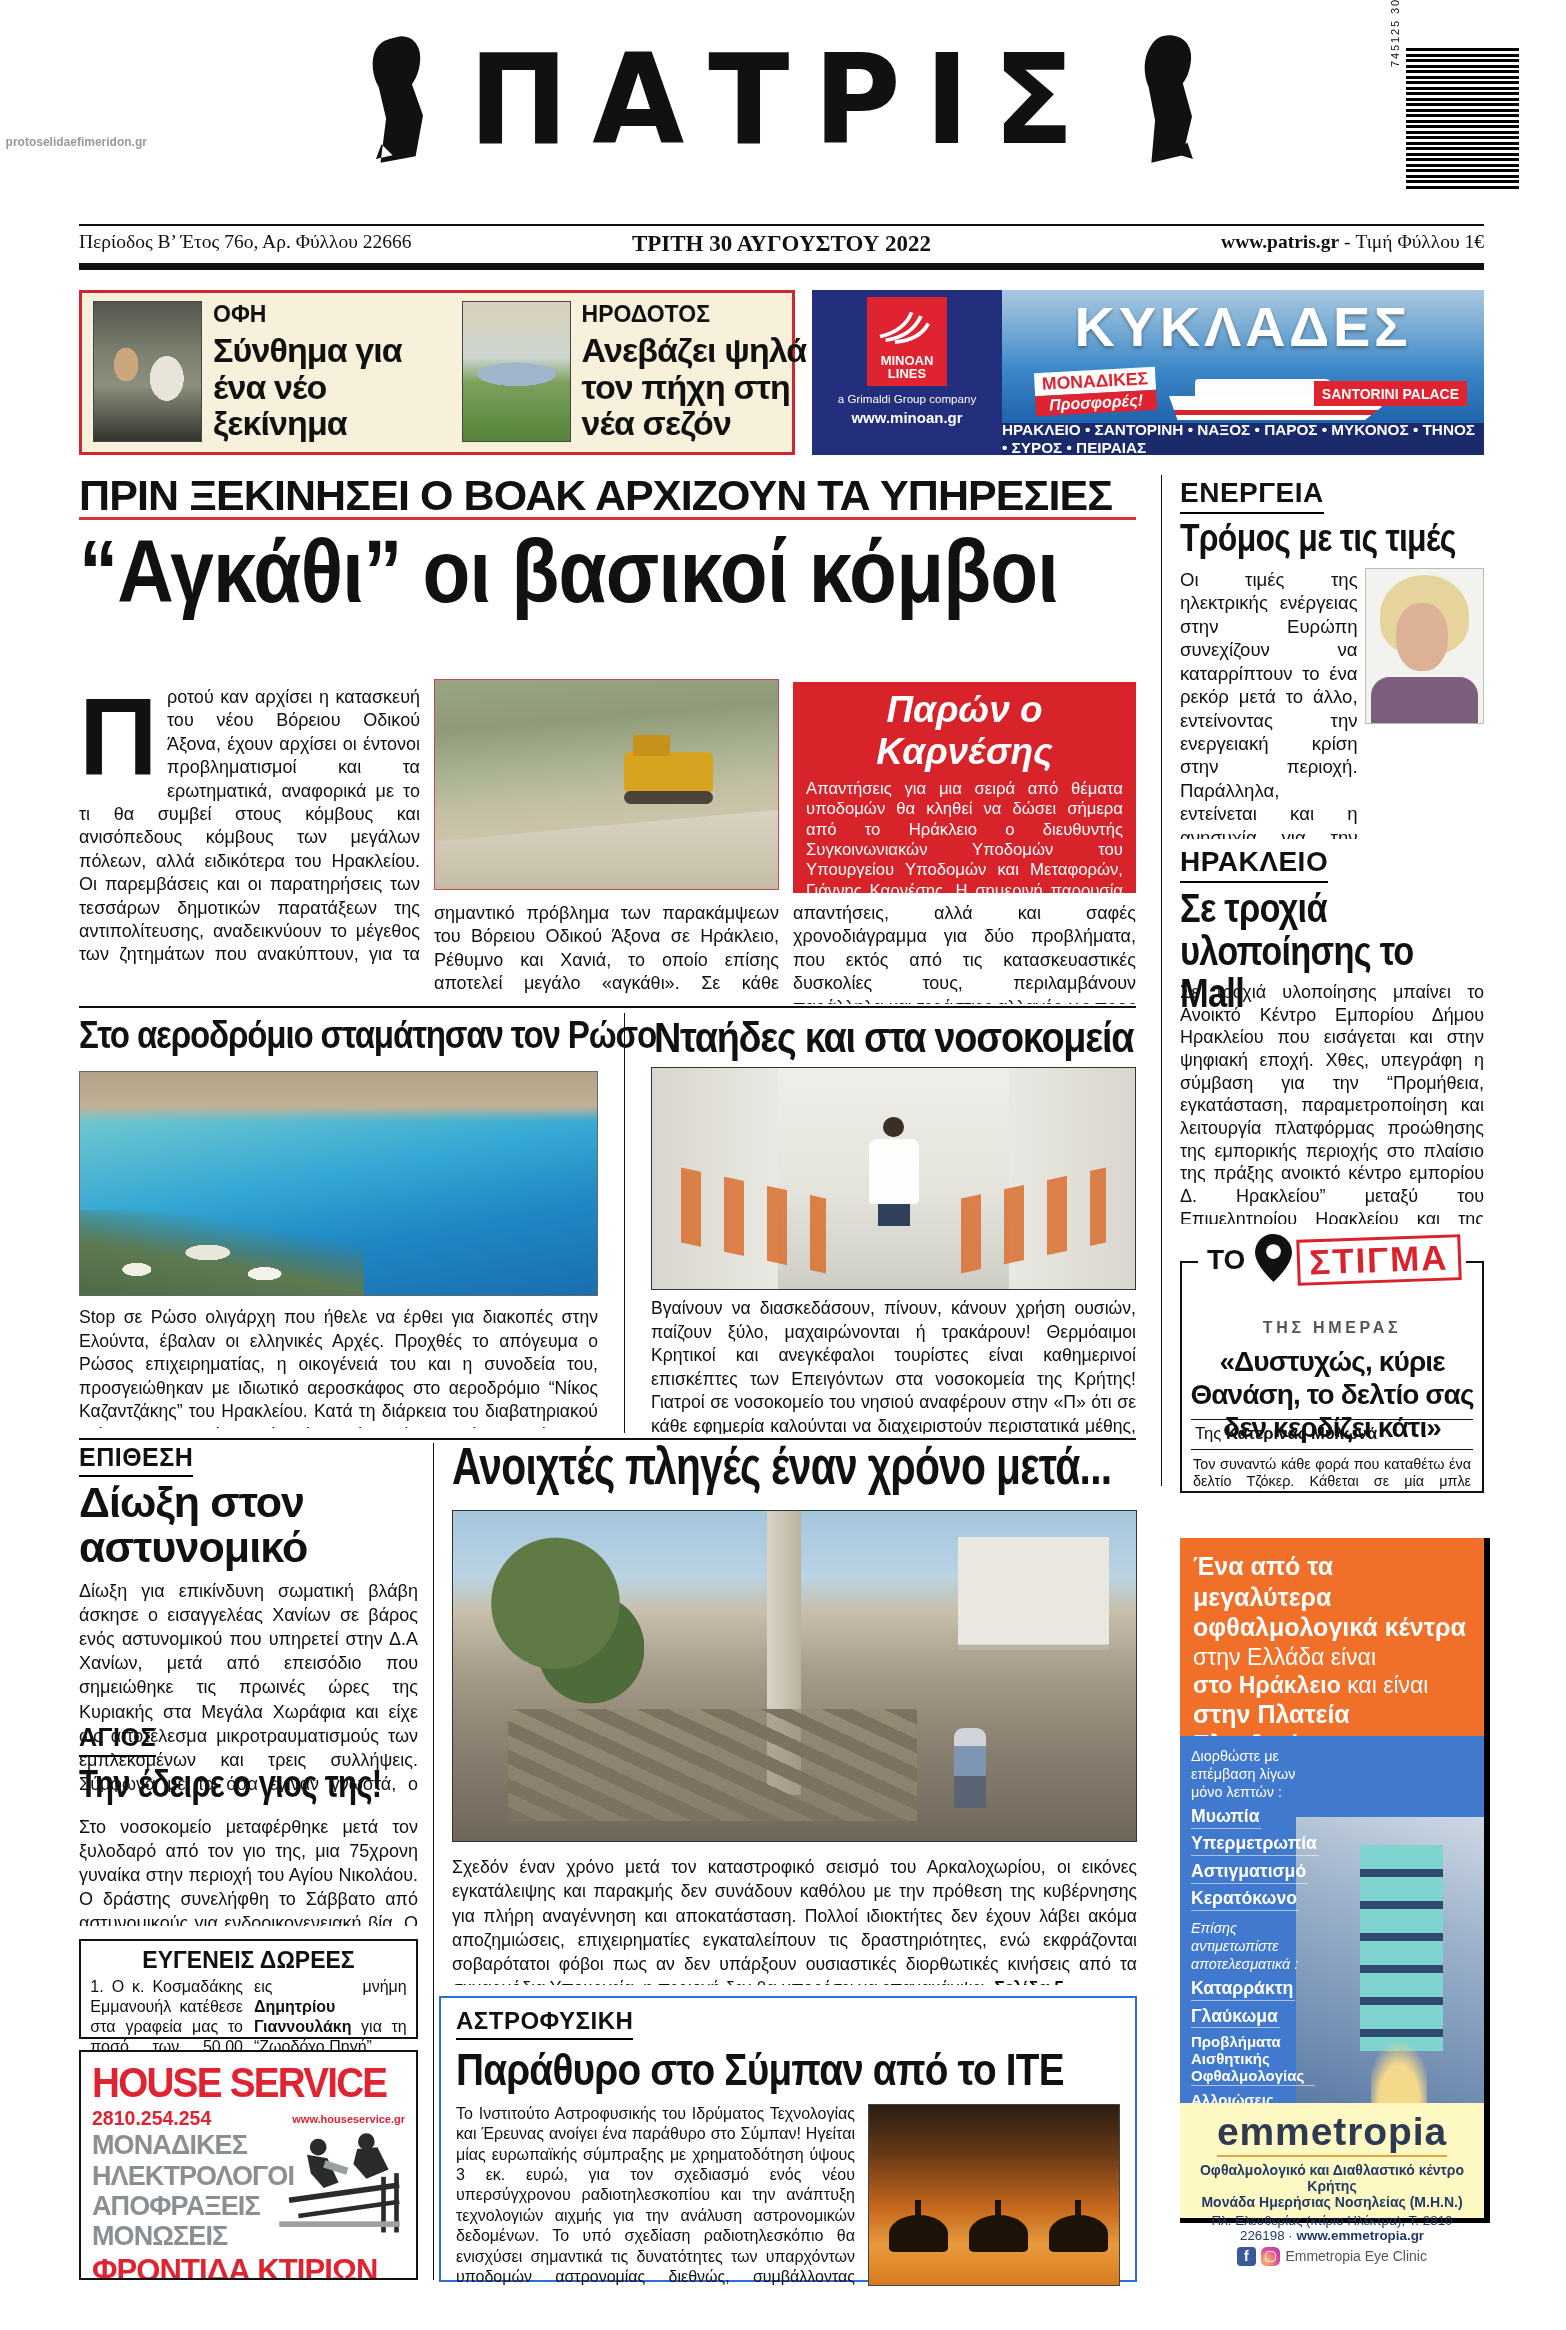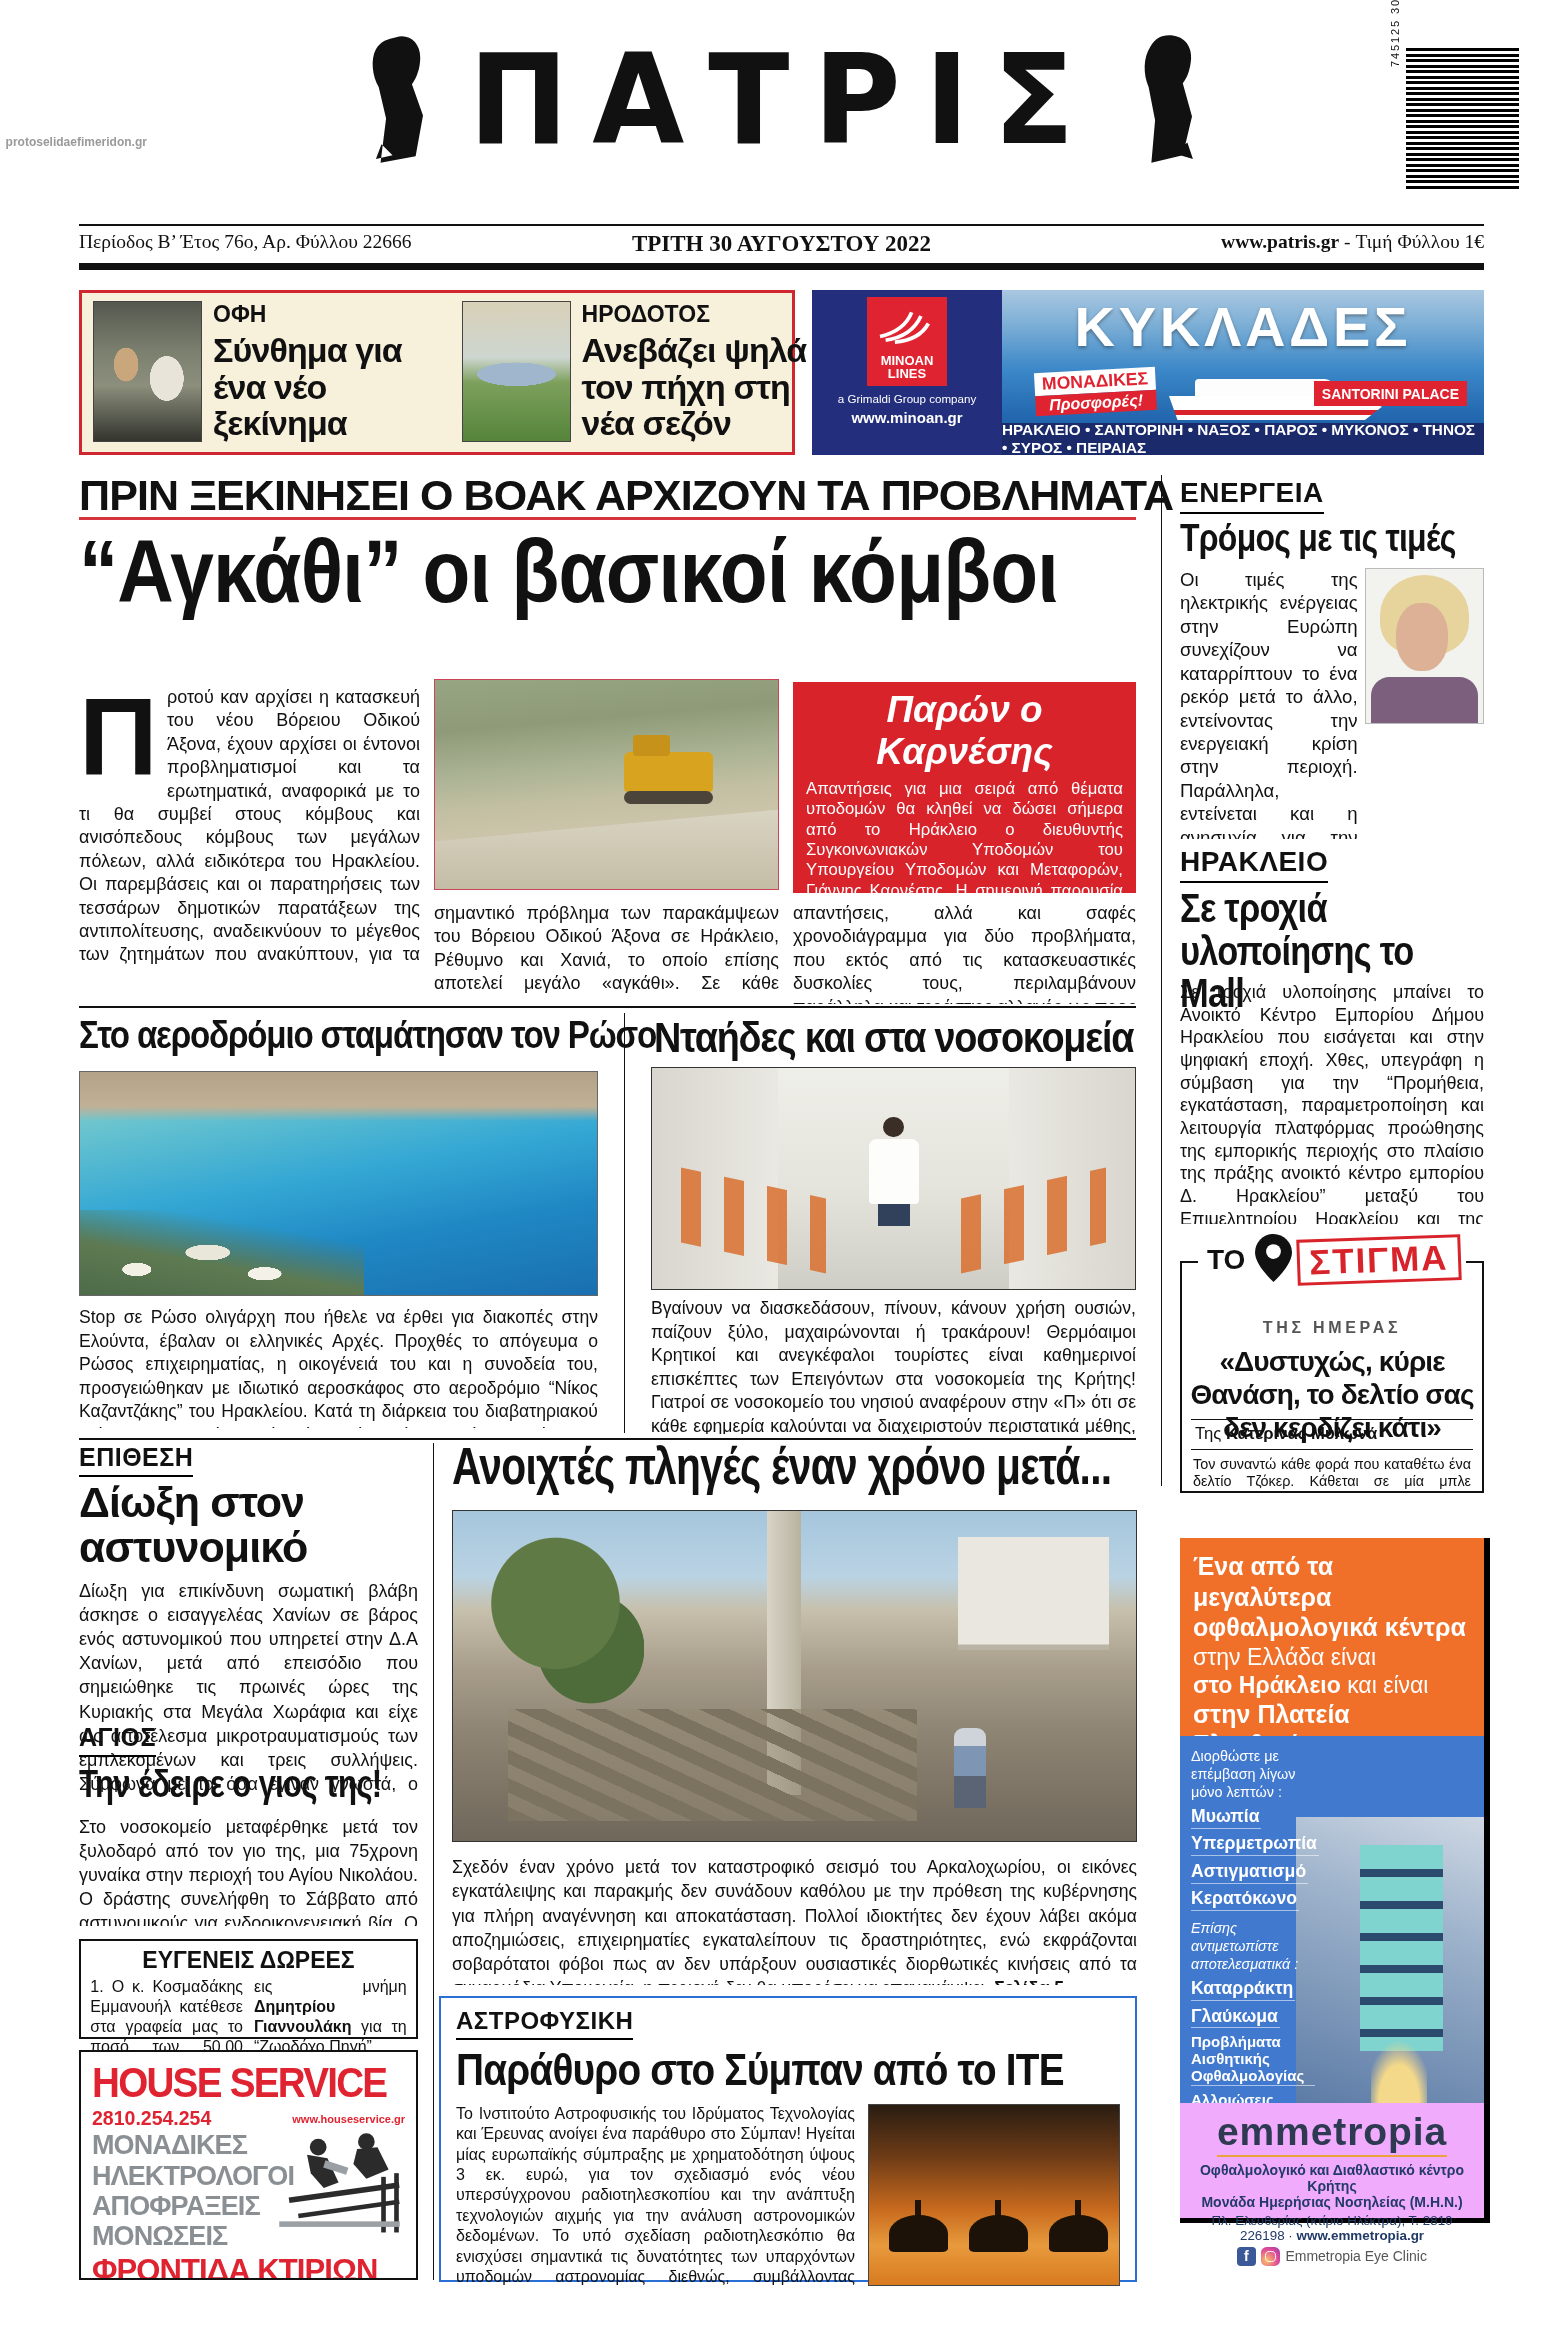--- a/index.html
+++ b/index.html
@@ -127,21 +127,21 @@
 
   
   .emm { position:absolute; left:1180px; top:1538px; width:310px; border-right:6.5px solid #000; border-bottom:5.6px solid #000; }
   .emm-orange { background:#f0702a; color:#fff; padding:13px 13px 11px; height:198px; }
   .emm-orange .l-b { font-weight:bold; font-size:25px; line-height:1.22; }
   .emm-orange .l-l { font-size:23px; line-height:1.22; }
   .emm-paren { text-align:right; font-size:16px; margin-top:5.6px; }
   .emm-blue { position:relative; background:#4179cf; color:#fff; height:367px; padding:11px 11px; overflow:hidden; }
   .emm-intro { font-size:14.4px; line-height:1.25; }
   .emm-item { font-weight:bold; font-size:17.6px; border-bottom:0.9px solid rgba(255,255,255,.55); display:table; padding:1.9px 1.9px 0.9px 0; margin-top:2.8px; }
-  .emm-white { background:#f0abfc; color:#223a66; text-align:center; padding:9.3px 7.4px; height:115px; }
+  .emm-white { background:#fef9c3; color:#223a66; text-align:center; padding:9.3px 7.4px; height:115px; }
   .emm-logo { font-size:39px; font-weight:bold; letter-spacing:0.9px; color:#2e3a52; border-bottom:2.8px solid #e8a33c; display:inline-block; line-height:1; padding-bottom:3.7px; }
   .emm-desc { font-size:14px; font-weight:bold; margin-top:4.6px; }
   .emm-addr { font-size:13.4px; margin-top:3.7px; }
   .social-row { display:flex; align-items:center; justify-content:center; gap:5.6px; margin-top:3.7px; font-size:14px; color:#555; }
   .fb { width:18.6px; height:18.6px; background:#3b5998; color:#fff; font-weight:bold; border-radius:3.7px; font-size:14px; line-height:18.6px; }
   .ig { width:18.6px; height:18.6px; border-radius:5.6px; background:radial-gradient(circle at 30% 70%, #fdc468, #df4996 60%, #8a3ab9); position:relative; }
   .ig:after { content:""; position:absolute; inset:3.7px; border:1.9px solid #fff; border-radius:4.6px; }
 
   
   .donations { position:absolute; left:79px; top:1939px; width:339px; height:100px; border:2.8px solid #111; padding:5.6px 9.3px; }
@@ -238,21 +238,21 @@
       </div>
       <div class="ship">
         <div class="ship-top"></div>
         <div class="ship-hull"></div>
       </div>
       <div class="santorini-badge">SANTORINI PALACE</div>
       <div class="ports-strip">ΗΡΑΚΛΕΙΟ • ΣΑΝΤΟΡΙΝΗ • ΝΑΞΟΣ • ΠΑΡΟΣ • ΜΥΚΟΝΟΣ • ΤΗΝΟΣ • ΣΥΡΟΣ • ΠΕΙΡΑΙΑΣ</div>
     </div>
   </div>
 
-  <div class="kicker">ΠΡΙΝ ΞΕΚΙΝΗΣΕΙ Ο ΒΟΑΚ ΑΡΧΙΖΟΥΝ ΤΑ ΠΡΟΒΛΗΜΑΤΑ</div>
+  <div class="kicker">ΠΡΙΝ ΞΕΚΙΝΗΣΕΙ Ο ΒΟΑΚ ΑΡΧΙΖΟΥΝ ΤΑ ΥΠΗΡΕΣΙΕΣ</div>
   <div class="kicker-rule"></div>
   <div class="lead-headline hl">“Αγκάθι” οι βασικοί κόμβοι</div>
 
   <div class="abs bodytext" style="left:79px; top:686px; width:341px; height:280px; font-size:18px; line-height:1.3;">
     <span class="dropcap">Π</span><span>ροτού καν αρχίσει η κατασκευή του νέου Βόρειου Οδικού Άξονα, έχουν αρχίσει οι έντονοι προβληματισμοί και τα ερωτηματικά, αναφορικά με το τι θα συμβεί στους κόμβους και ανισόπεδους κόμβους των μεγάλων πόλεων, αλλά ειδικότερα του Ηρακλείου. Οι παρεμβάσεις και οι παρατηρήσεις των τεσσάρων δημοτικών παρατάξεων της αντιπολίτευσης, αναδεικνύουν το μέγεθος των ζητημάτων που ανακύπτουν, για τα οποία το αρμόδιο Υπουργείο και η κυβέρνηση καλούνται να δώσουν λύσεις. Είναι χαρακτηριστικό το γεγονός άλλωστε, πως ενώ η κυβέρνηση μιλά για «κλειστό αυτοκινητόδρομο» δεν φαίνεται να έχει ενσκήψει στο ζήτημα των επτά κόμβων και ανισόπεδων κόμβων που περιλαμβάνονται εντός των διοικητικών ορίων του δήμου Ηρακλείου κι εξυπηρετούν δεκάδες χιλιάδες καθημερινές μετακινήσεις. Την ίδια ώρα, το Περιφερειακό Συμβούλιο Κρήτης καλείται σήμερα να γνωμοδοτήσει για το εξίσου</span>
   </div>
 
   <div class="photo ph-road" style="left:434px; top:679px; width:345px; height:211px;">
     <div class="road-strip"></div>
     <div class="bulldozer"></div>

